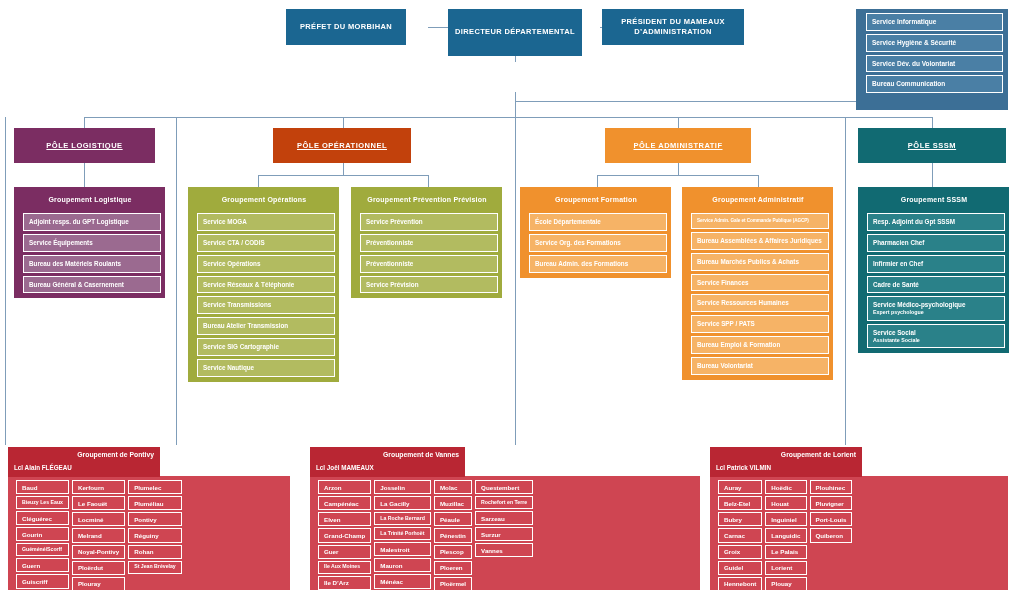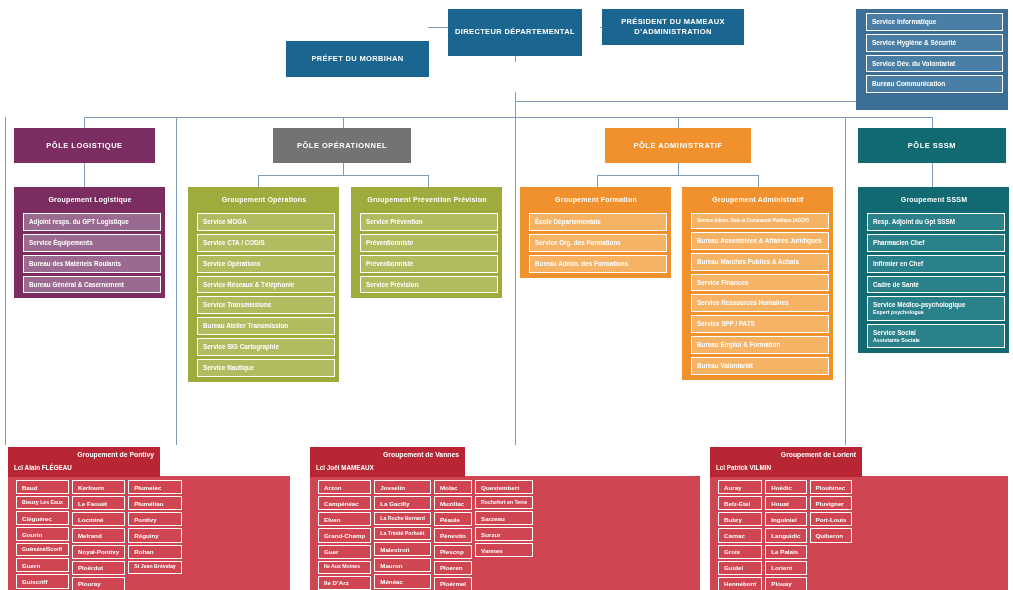--- a/index.html
+++ b/index.html
@@ -59,20 +59,21 @@
     position: absolute;
     color: #ffffff;
     font-size: 7.5px;
     font-weight: bold;
     letter-spacing: 0.5px;
     display: flex;
     align-items: center;
     justify-content: center;
     text-align: left;
     padding: 2px 20px;
+    text-decoration: underline;
   }
 
   
   .grp {
     position: absolute;
     padding-left: 9px;
     padding-right: 4px;
     padding-bottom: 5px;
   }
   .grp-title {
@@ -166,37 +167,37 @@
   <div class="line-h" style="left:597px; top:175px; width:161px;"></div>
   <div class="line-v" style="left:597px; top:175px; height:12px;"></div>
   <div class="line-v" style="left:758px; top:175px; height:12px;"></div>
   <div class="line-v" style="left:932px; top:162px; height:25px;"></div>
 
   <div class="line-v" style="left:5px; top:117px; height:328px;"></div>
   <div class="line-v" style="left:176px; top:117px; height:328px;"></div>
   <div class="line-v" style="left:515px; top:117px; height:328px;"></div>
   <div class="line-v" style="left:845px; top:117px; height:328px;"></div>
 
-  <div class="exec" style="left:286px; top:9px; width:143px; height:36px;margin-top:32px;">PRÉFET DU MORBIHAN</div>
+  <div class="exec" style="left:286px; top:9px; width:120px; height:36px;">PRÉFET DU MORBIHAN</div>
 
   <div class="exec" style="left:448px; top:9px; width:134px; height:47px;">DIRECTEUR DÉPARTEMENTAL</div>
 
   <div class="exec" style="left:602px; top:9px; width:142px; height:36px;">PRÉSIDENT DU MAMEAUX D’ADMINISTRATION</div>
 
 
   <div class="tr-panel" style="left:856px; top:9px; width:152px; height:101px;">
     <div class="tr-item">Service Informatique</div>
     <div class="tr-item">Service  Hygiène &amp; Sécurité</div>
     <div class="tr-item">Service Dév. du Volontariat</div>
     <div class="tr-item">Bureau Communication</div>
   </div>
 
   <div class="pole" style="left:14px; top:128px; width:141px; height:35px; background:#7b2d62;">PÔLE LOGISTIQUE</div>
 
-  <div class="pole" style="left:273px; top:128px; width:138px; height:35px; background:#737373;">PÔLE OPÉRATIONNEL</div>
+  <div class="pole" style="left:273px; top:128px; width:138px; height:35px; background:#c2410c;">PÔLE OPÉRATIONNEL</div>
 
   <div class="pole" style="left:605px; top:128px; width:146px; height:35px; background:#f0912d;">PÔLE ADMINISTRATIF</div>
 
   <div class="pole" style="left:858px; top:128px; width:148px; height:35px; background:#116a72;">PÔLE SSSM</div>
 
   <div class="grp" style="left:14px; top:187px; width:151px; background:#7b2d62;">
     <div class="grp-title">Groupement Logistique</div>
     <div class="grp-item" style="background:#9b6a90;">Adjoint resps. du GPT Logistique</div>
     <div class="grp-item" style="background:#9b6a90;">Service Équipements</div>
     <div class="grp-item" style="background:#9b6a90;">Bureau des Matériels Roulants</div>

